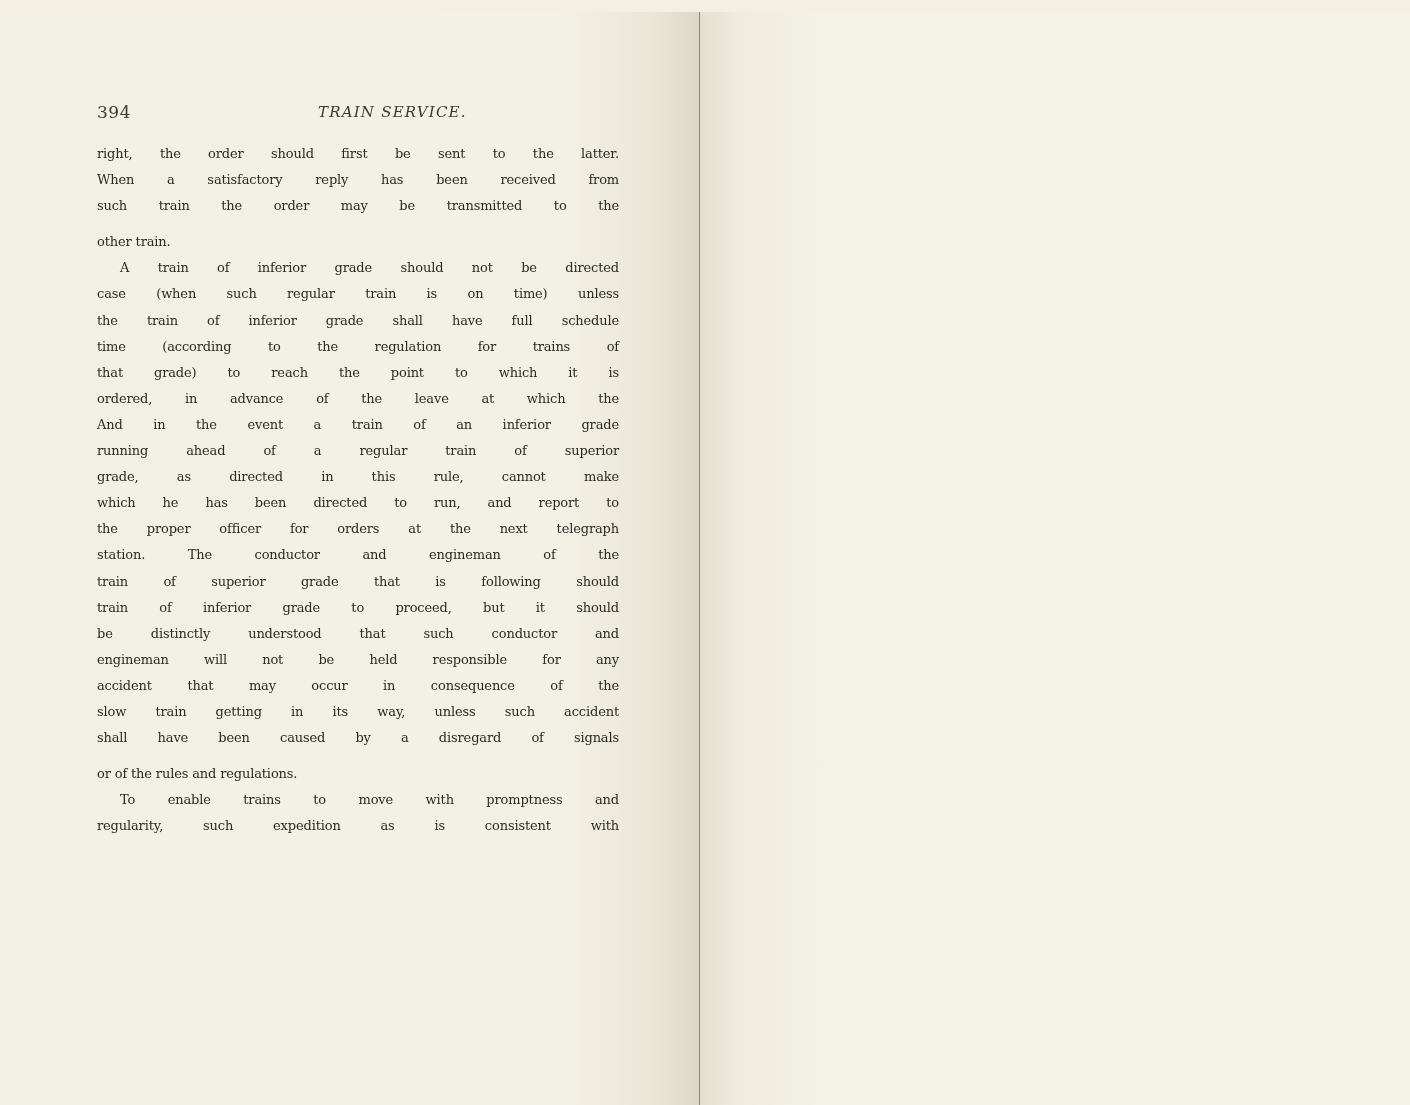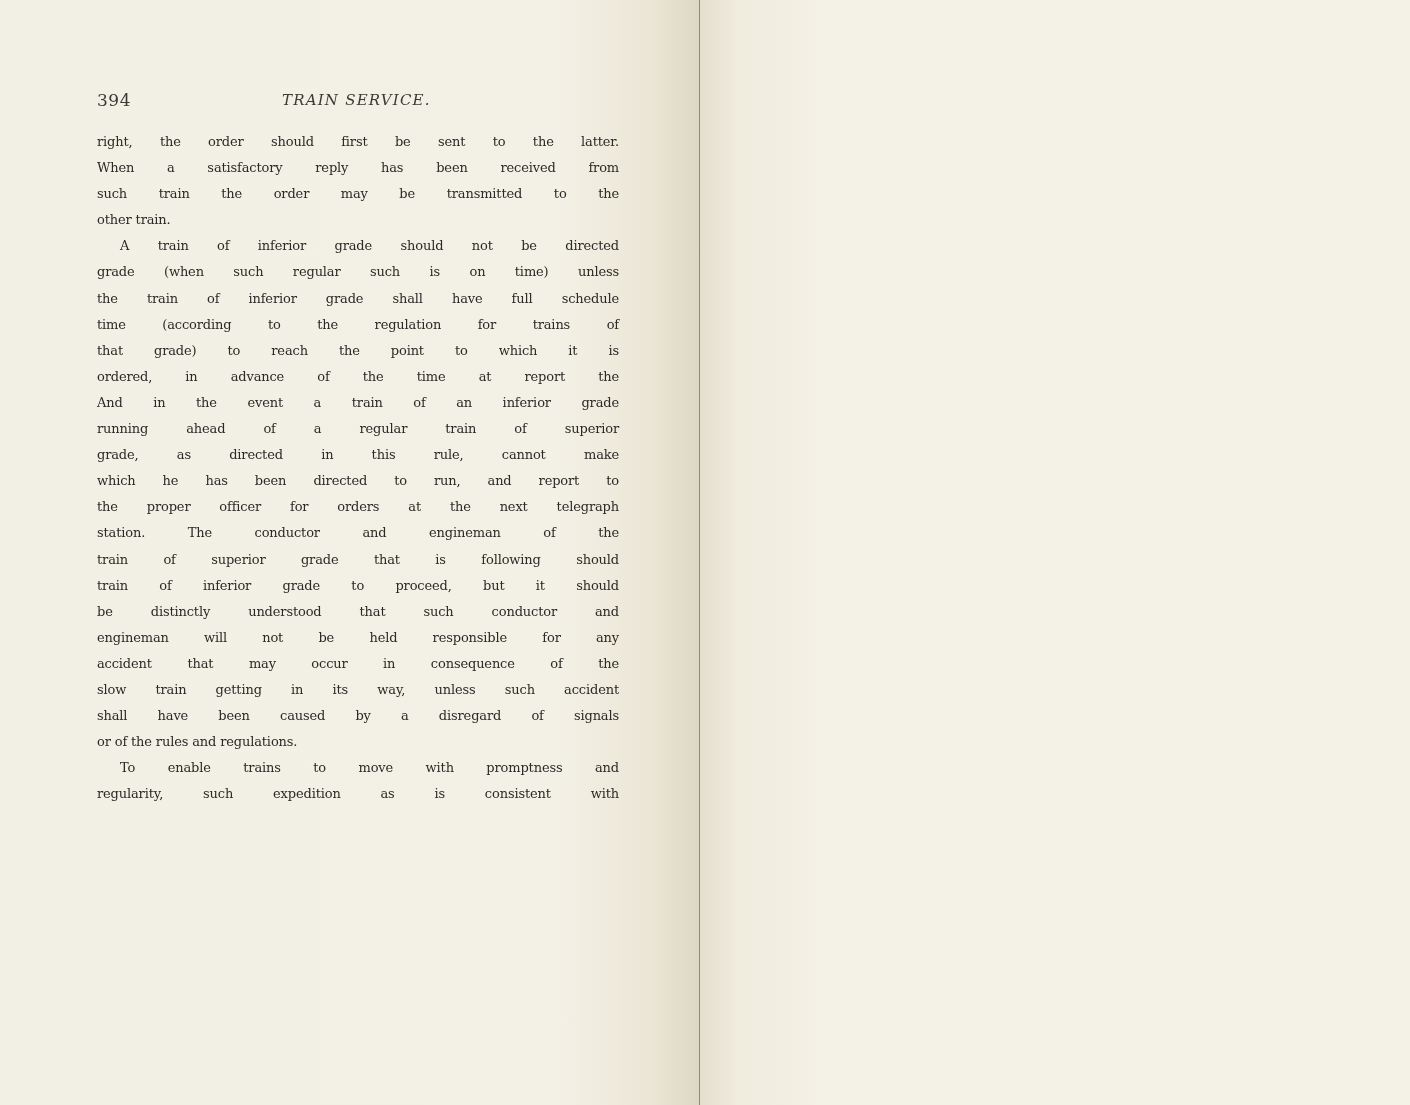--- a/index.html
+++ b/index.html
@@ -3,21 +3,21 @@
 <meta charset="utf-8">
 <style>
   html, body { margin: 0; padding: 0; }
   body {
     width: 1410px; height: 1105px; overflow: hidden;
     background: #f3efe3;
     font-family: "DejaVu Serif", "Liberation Serif", serif;
     color: #2b2a27;
     position: relative;
   }
-  .spread { position: absolute; left: 0; top: 0; width: 1410px; height: 805px; }
+  .spread { position: absolute; left: 0; top: 12px; width: 1410px; height: 805px; }
   .page {
     position: absolute; top: 0; height: 1105px;
   }
   .page-left {
     left: 0; width: 700px;
     background: linear-gradient(to right, #f2efe4 0%, #f3f0e5 80%, #ebe6d6 93%, #ddd7c4 100%);
   }
   .page-right {
     left: 700px; width: 710px;
     background: linear-gradient(to right, #e4dfcd 0%, #efebdd 5%, #f4f1e7 18%, #f4f1e7 100%);
@@ -26,57 +26,57 @@
     position: absolute; left: 699px; top: 0; width: 2px; height: 1105px;
     background: #8f8a78;
   }
   .running-head {
     position: absolute; top: 88px; height: 24px;
     font-size: 16px; line-height: 24px;
     color: #3b3a35;
   }
   .left-head { left: 97px; width: 522px; }
   .page-num { position: absolute; top: 0; font-style: normal; font-size: 17px; letter-spacing: 0.5px; }
-  .running-title { position: absolute; top: 0; font-style: italic; letter-spacing: 1.2px; font-size: 15px; }
+  .running-title { position: absolute; top: 0; font-style: italic; letter-spacing: 1.2px; font-size: 15px; margin-left: 36px; }
   .left-head .page-num { left: 0; }
   .left-head .running-title { left: 185px; }
 
   .body-text {
     position: absolute; top: 129px;
     font-size: 13px; line-height: 26.1px;
   }
   .left-body { left: 97px; width: 522px; }
   .line {
     display: block; height: 26.1px; white-space: nowrap;
     text-align: justify; text-align-last: justify;
     letter-spacing: -0.15px;
   }
-  .line.last { text-align-last: left; }
+  .line.last { text-align-last: left; margin-top: 10px; }
   .line.indent { padding-left: 23px; }
 </style>
 </head>
 <body>
 
 <div class="spread">
   <div class="page page-left">
     <div class="running-head left-head">
       <span class="page-num">394</span>
       <span class="running-title">TRAIN SERVICE.</span>
     </div>
     <div class="body-text left-body" id="left-body">
         <span class="line">right, the order should first be sent to the latter.</span>
         <span class="line">When a satisfactory reply has been received from</span>
         <span class="line">such train the order may be transmitted to the</span>
         <span class="line last">other train.</span>
         <span class="line indent">A train of inferior grade should not be directed</span>
-        <span class="line">grade (when such regular such is on time) unless</span>
+        <span class="line">case (when such regular train is on time) unless</span>
         <span class="line">the train of inferior grade shall have full schedule</span>
         <span class="line">time (according to the regulation for trains of</span>
         <span class="line">that grade) to reach the point to which it is</span>
-        <span class="line">ordered, in advance of the time at report the</span>
+        <span class="line">ordered, in advance of the leave at which the</span>
         <span class="line">And in the event a train of an inferior grade</span>
         <span class="line">running ahead of a regular train of superior</span>
         <span class="line">grade, as directed in this rule, cannot make</span>
         <span class="line">which he has been directed to run, and report to</span>
         <span class="line">the proper officer for orders at the next telegraph</span>
         <span class="line">station. The conductor and engineman of the</span>
         <span class="line">train of superior grade that is following should</span>
         <span class="line">train of inferior grade to proceed, but it should</span>
         <span class="line">be distinctly understood that such conductor and</span>
         <span class="line">engineman will not be held responsible for any</span>

